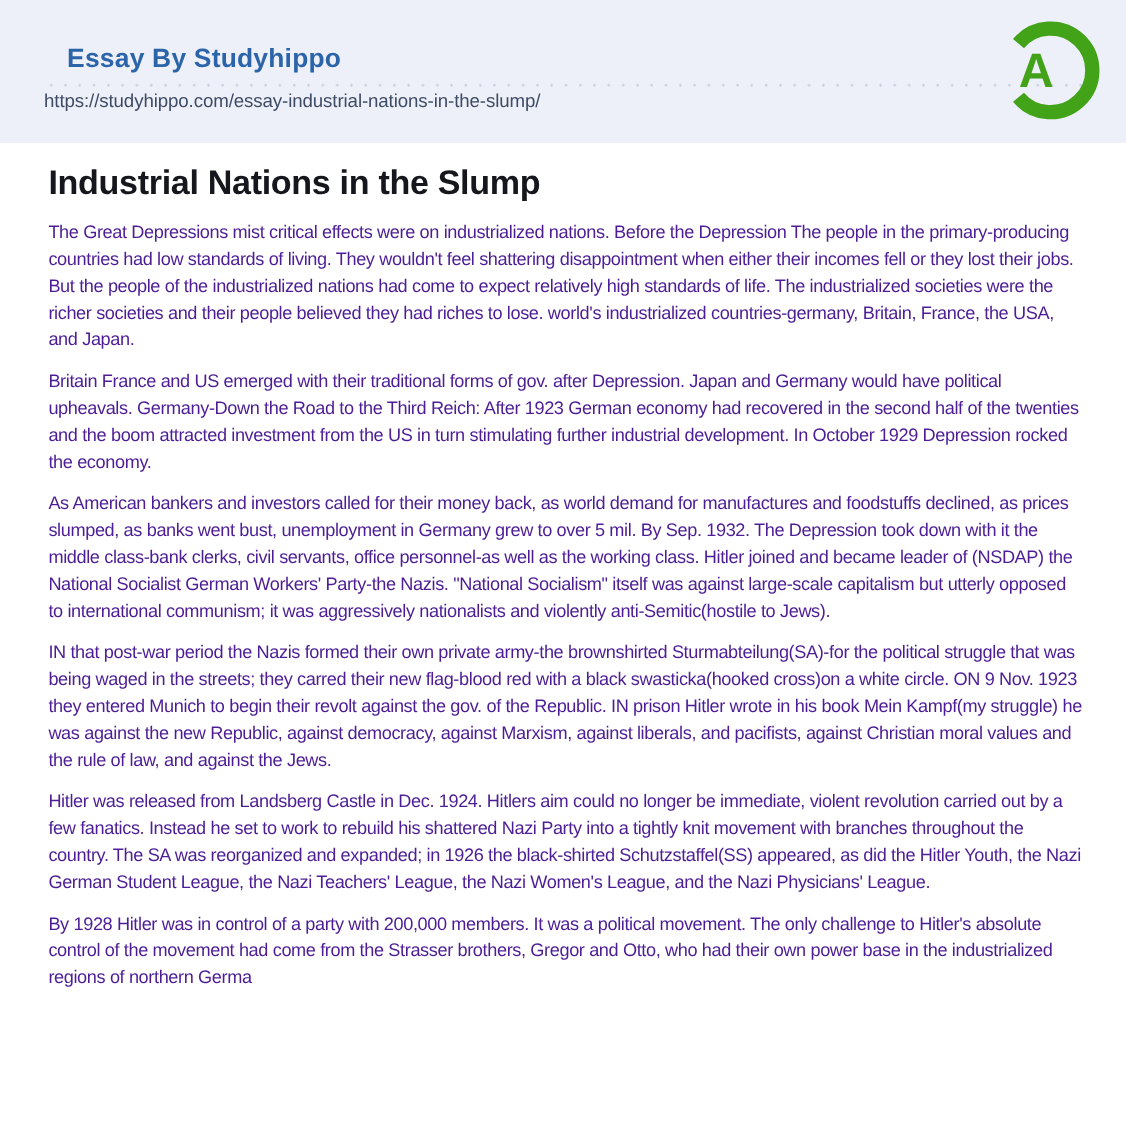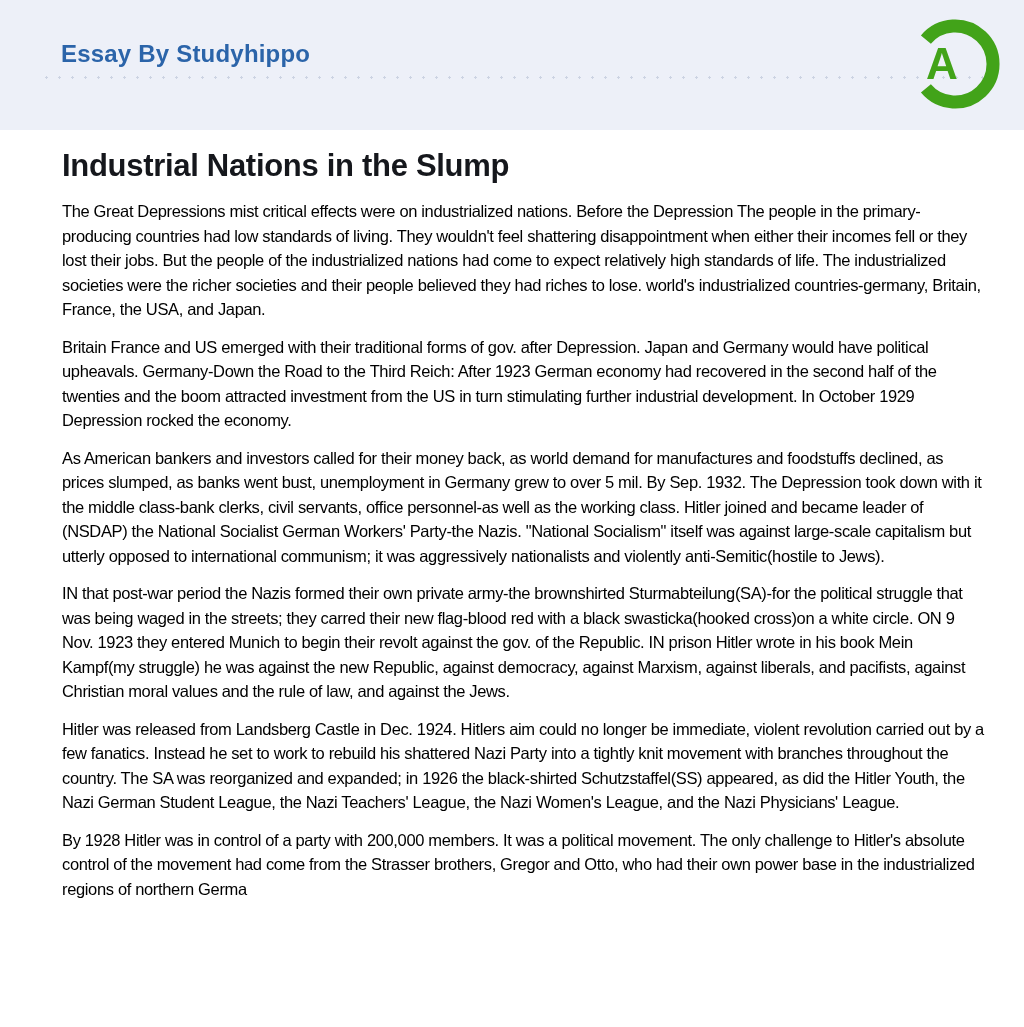--- a/index.html
+++ b/index.html
@@ -50,47 +50,48 @@
   }
   .logo {
     position: absolute;
     top: 17px;
     right: 22px;
     width: 94px;
     height: 94px;
   }
 
   .article {
-    padding: 0 39px 0 62px;
+    padding: 0 39px 0 44px;
   }
   .article-title {
     margin: 17px 0 15px 0;
     font-size: 31px;
     font-weight: 700;
     line-height: 1.2;
     color: #15171c;
     letter-spacing: -0.3px;
   }
   .para {
     margin: 0 0 13px 0;
     font-size: 16.5px;
     line-height: 24.5px;
-    color: #000000;
+    color: #4c1d95;
     letter-spacing: -0.35px;
     text-align: left;
   }
 </style>
 </head>
 <body>
 
 <header class="header">
   <div class="site-title">Essay By Studyhippo</div>
 
   <div class="dotted-rule"></div>
 
+  <a class="page-url">https://studyhippo.com/essay-industrial-nations-in-the-slump/</a>
 
   <div class="logo">
     <svg width="94" height="94" viewBox="0 0 94 94" aria-hidden="true">
       <path d="M 17.9 22.6 A 38 38 0 1 1 17.9 71.4" fill="none" stroke="#42a319" stroke-width="13" stroke-linecap="butt"></path>
       <text x="34" y="62" text-anchor="middle" font-family="Liberation Sans, sans-serif" font-weight="700" font-size="44" fill="#42a319">A</text>
     </svg>
   </div>
 </header>
 
 <main class="article">

